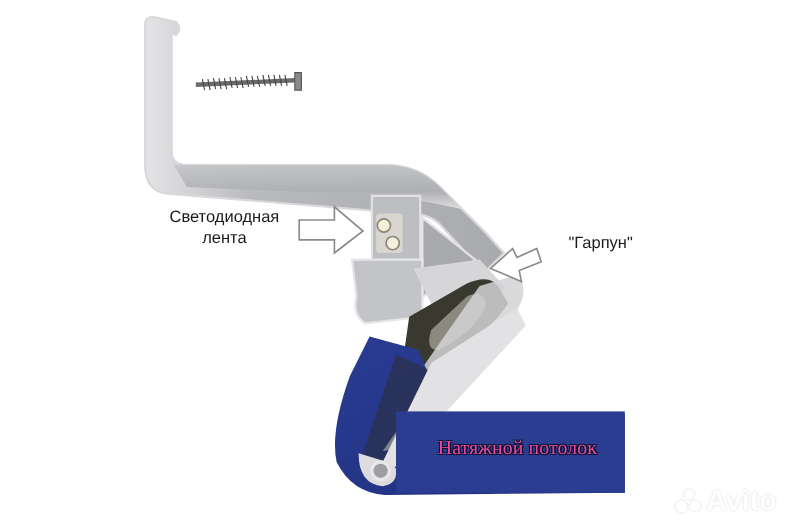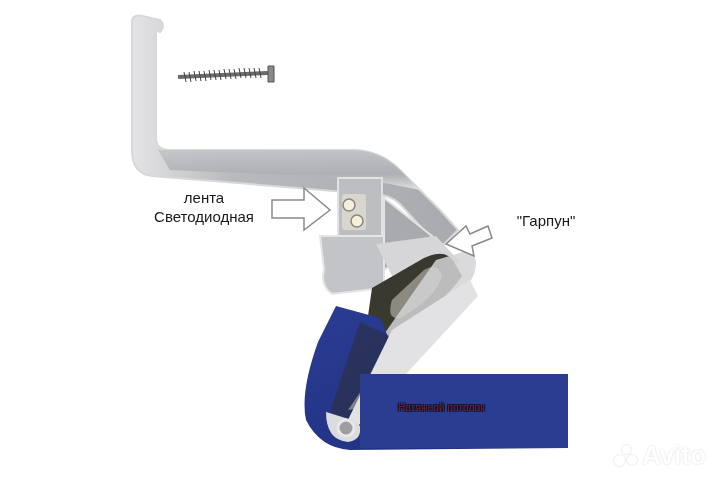--- a/index.html
+++ b/index.html
@@ -1,22 +1,22 @@
 <!DOCTYPE html>
 <html><head>
 <meta charset="utf-8">
 <style>
   html, body { margin: 0; padding: 0; background: #ffffff; }
   body { width: 720px; height: 480px; position: relative; overflow: hidden; font-family: "Liberation Sans", sans-serif; }
   #stage { position: absolute; left: 0; top: 0; width: 720px; height: 480px; }
   .label { position: absolute; color: #1a1a1a; font-size: 15px; line-height: 19px; text-align: center; white-space: nowrap; }
   #lbl-led { left: 140px; top: 188px; width: 128px; }
   #lbl-harpoon { left: 484px; top: 211px; width: 124px; }
-  #lbl-ceiling { left: 398px; top: 398px; color: #7f1d1d; font-size: 10px; letter-spacing: 0.1px;
-    text-shadow: 1px 1px 0 #0a1230, -1px -1px 0 #0a1230, 1px -1px 0 #0a1230, -1px 1px 0 #0a1230; }
+  #lbl-ceiling { left: 398px; top: 398px; color: #ec4899; font-size: 18px; letter-spacing: 0.1px;
+    text-shadow: 1px 1px 0 #0a1230, -1px -1px 0 #0a1230, 1px -1px 0 #0a1230, -1px 1px 0 #0a1230; font-family: Liberation Serif, serif; }
   #watermark { position: absolute; left: 612px; top: 440px; color: #ffffff; font-size: 26px; font-weight: bold;
     text-shadow: 0 0 2px rgba(0,0,0,0.18); display:flex; align-items:center; gap:4px; }
   #watermark .dots { position: relative; width: 26px; height: 26px; }
   #watermark .dots span { position: absolute; border-radius: 50%; background: #fff; box-shadow: 0 0 2px rgba(0,0,0,0.2); }
 </style>
 </head>
 <body>
 
 <svg id="stage" viewBox="0 0 720 480" xmlns="http://www.w3.org/2000/svg">
   <defs>
@@ -95,22 +95,22 @@
   <g>
     <path d="M272 200 L304 200 L304 188 L330 210 L304 230 L304 218 L272 218 Z" fill="#ffffff" stroke="#8a8a8a" stroke-width="1.5"></path>
   </g>
 
   <g>
     <path d="M488 226 L470 234 L466 226 L446 244 L474 256 L472 246 L492 238 Z" fill="#ffffff" stroke="#8a8a8a" stroke-width="1.5"></path>
   </g>
 </svg>
 
 <div id="lbl-led" class="label">
+  <div>Светодиодная</div>
   <div>лента</div>
-  <div>Светодиодная</div>
 </div>
 
 <div id="lbl-harpoon" class="label">
   <div>"Гарпун"</div>
 </div>
 
 <div id="lbl-ceiling" class="label">Натяжной потолок</div>
 
 <div id="watermark">
   <span class="dots">

